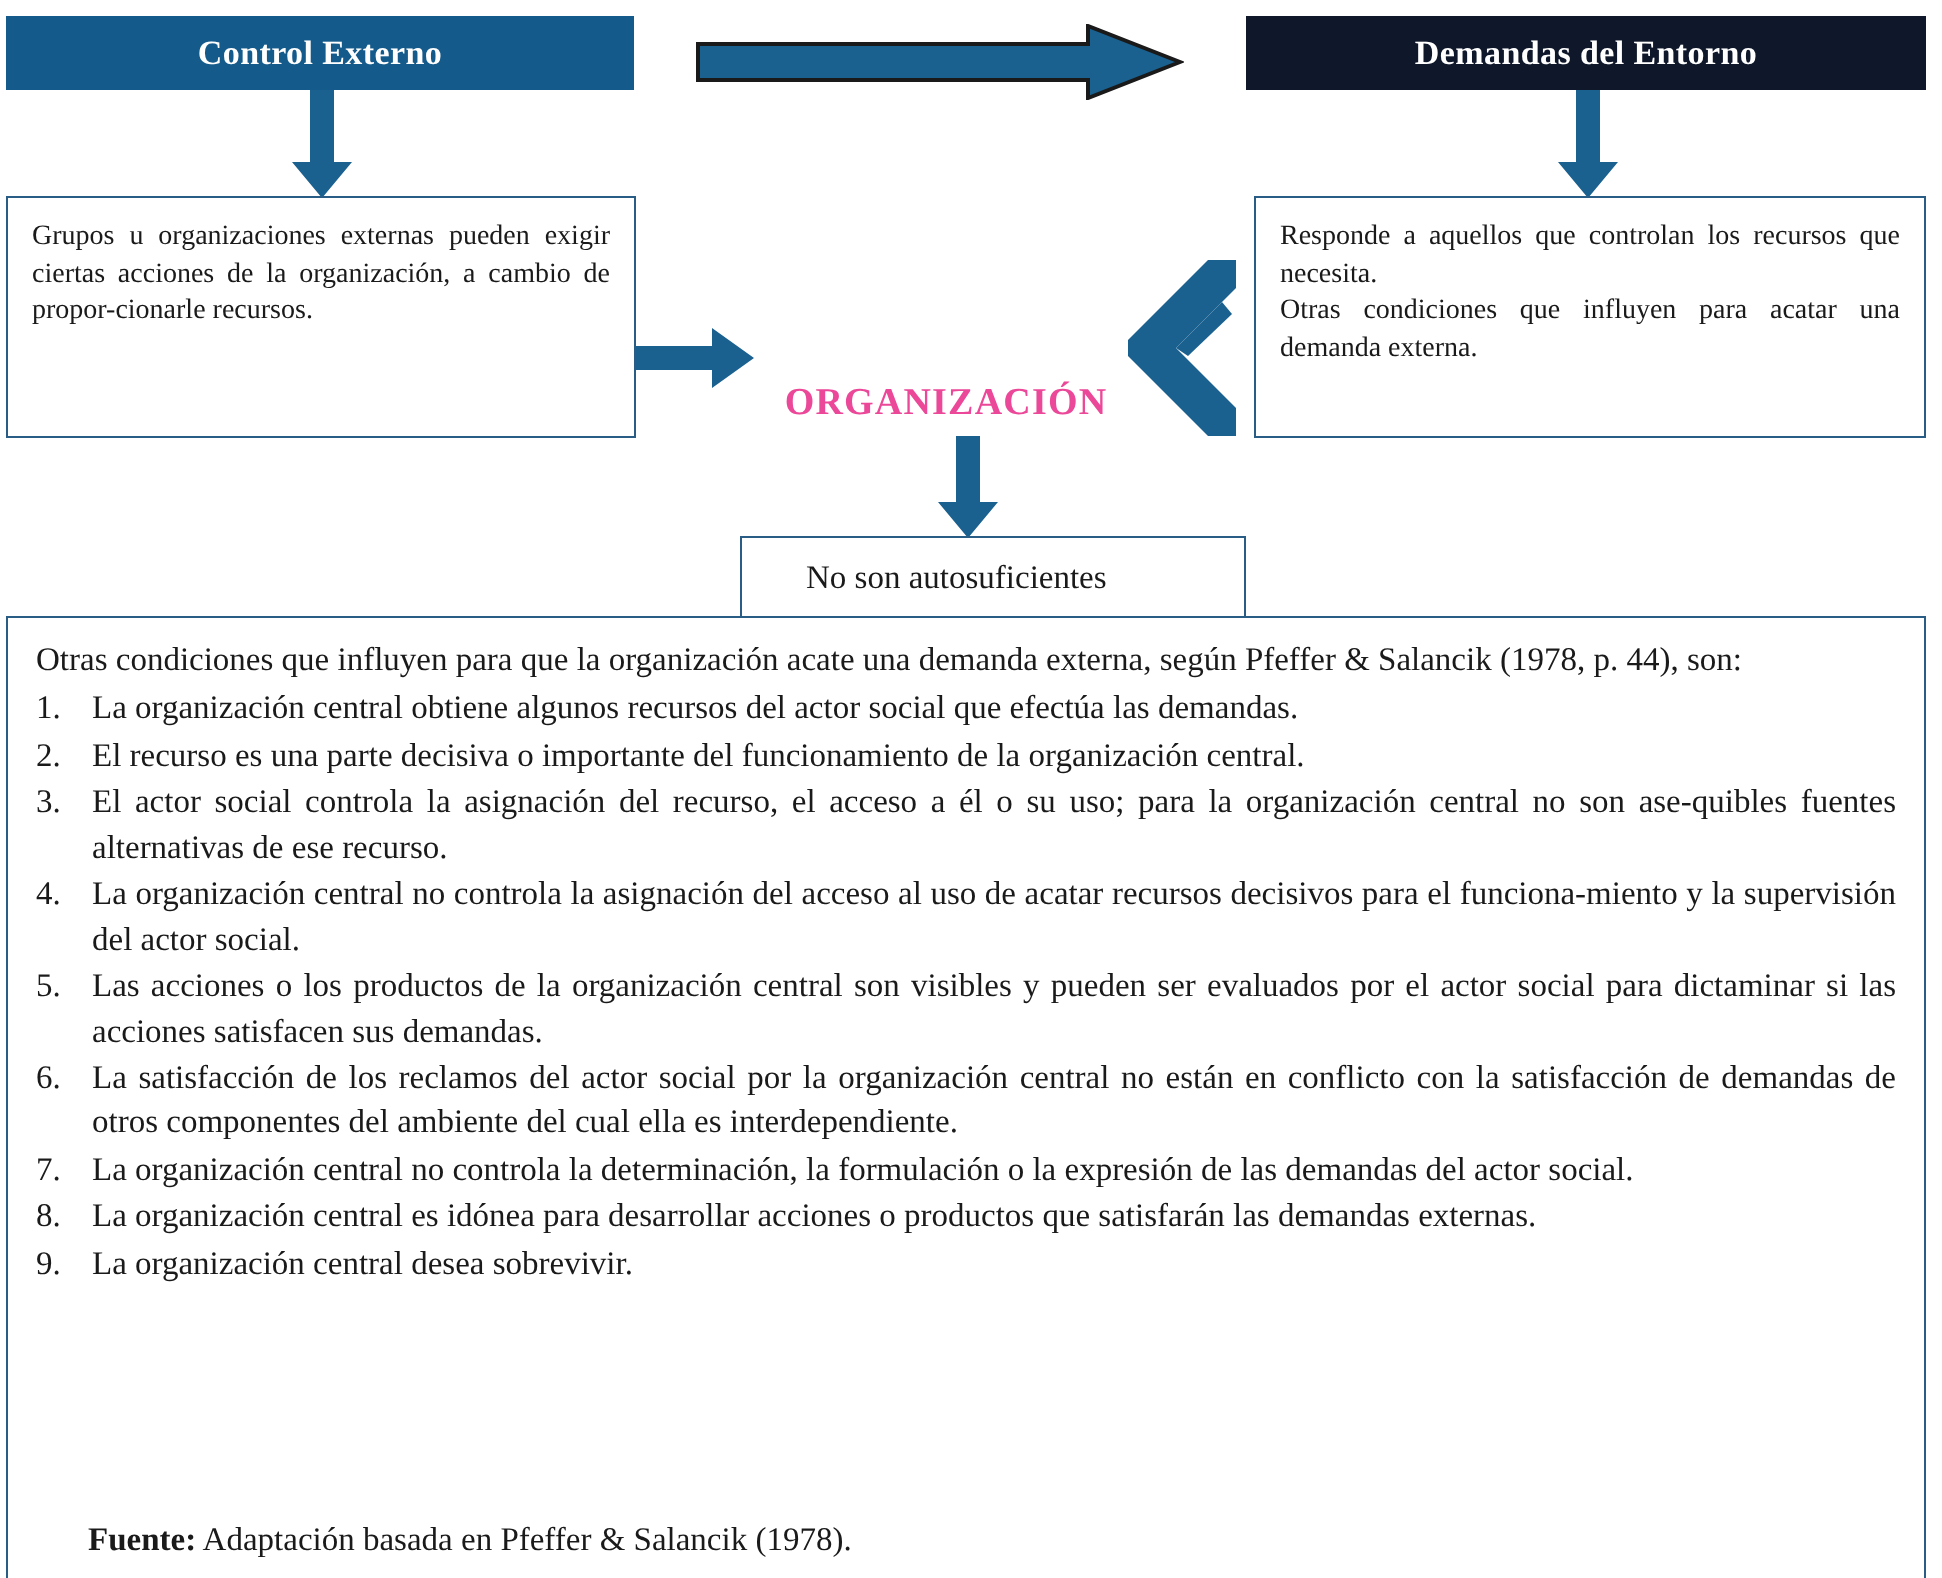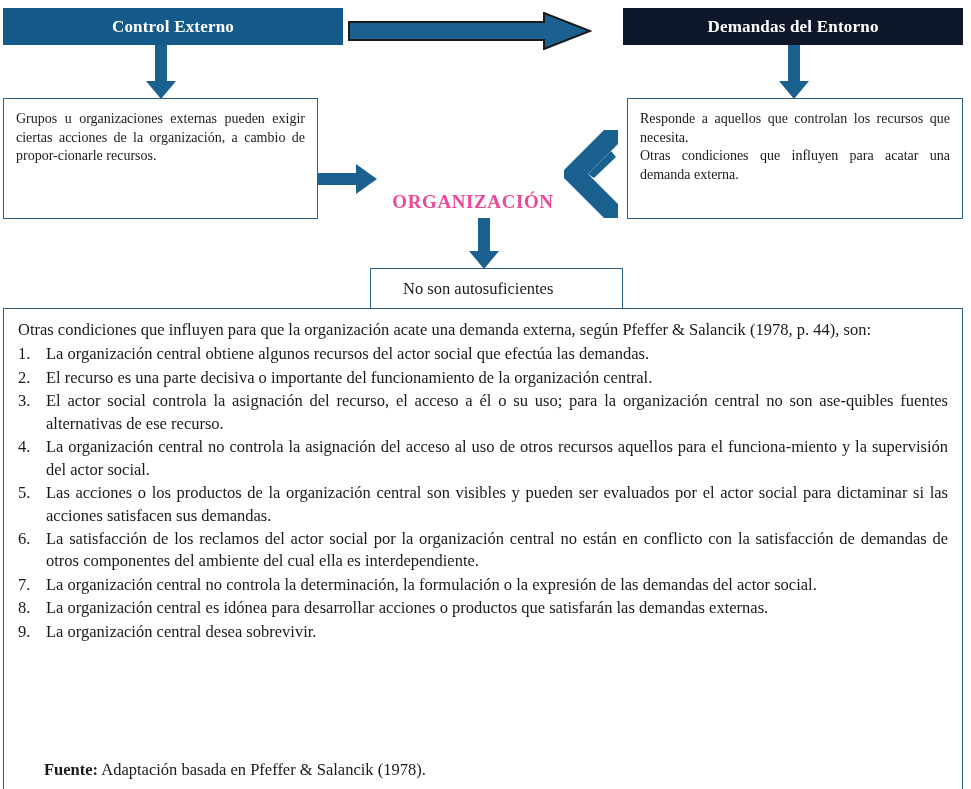--- a/index.html
+++ b/index.html
@@ -29,21 +29,21 @@
     background: #145A8A;
     color: #ffffff;
     font-weight: bold;
     font-size: 17px;
     letter-spacing: .2px;
     display: flex;
     align-items: center;
     justify-content: center;
     text-align: center;
   }
-  #header-left  { left: 3px;   top: 8px; width: 340px; height: 37px; }
+  #header-left  { left: 3px;   top: 8px; width: 314px; height: 37px; }
   #header-right { left: 623px; top: 8px; width: 340px; height: 37px; }
 
   
   .framed-box {
     position: absolute;
     border: 1px solid #2a5d86;
     background: #ffffff;
     box-sizing: border-box;
     font-size: 14px;
     line-height: 1.33;
@@ -214,21 +214,21 @@
         <li>
           <span class="num">2.</span>
           <span class="txt">El recurso es una parte decisiva o importante del funcionamiento de la organización central.</span>
         </li>
         <li>
           <span class="num">3.</span>
           <span class="txt">El actor social controla la asignación del recurso, el acceso a él o su uso; para la organización central no son ase-quibles fuentes alternativas de ese recurso.</span>
         </li>
         <li>
           <span class="num">4.</span>
-          <span class="txt">La organización central no controla la asignación del acceso al uso de otros recursos aquellos para el funciona-miento y la supervisión del actor social.</span>
+          <span class="txt">La organización central no controla la asignación del acceso al uso de acatar recursos decisivos para el funciona-miento y la supervisión del actor social.</span>
         </li>
         <li>
           <span class="num">5.</span>
           <span class="txt">Las acciones o los productos de la organización central son visibles y pueden ser evaluados por el actor social para dictaminar si las acciones satisfacen sus demandas.</span>
         </li>
         <li>
           <span class="num">6.</span>
           <span class="txt">La satisfacción de los reclamos del actor social por la organización central no están en conflicto con la satisfacción de demandas de otros componentes del ambiente del cual ella es interdependiente.</span>
         </li>
         <li>

